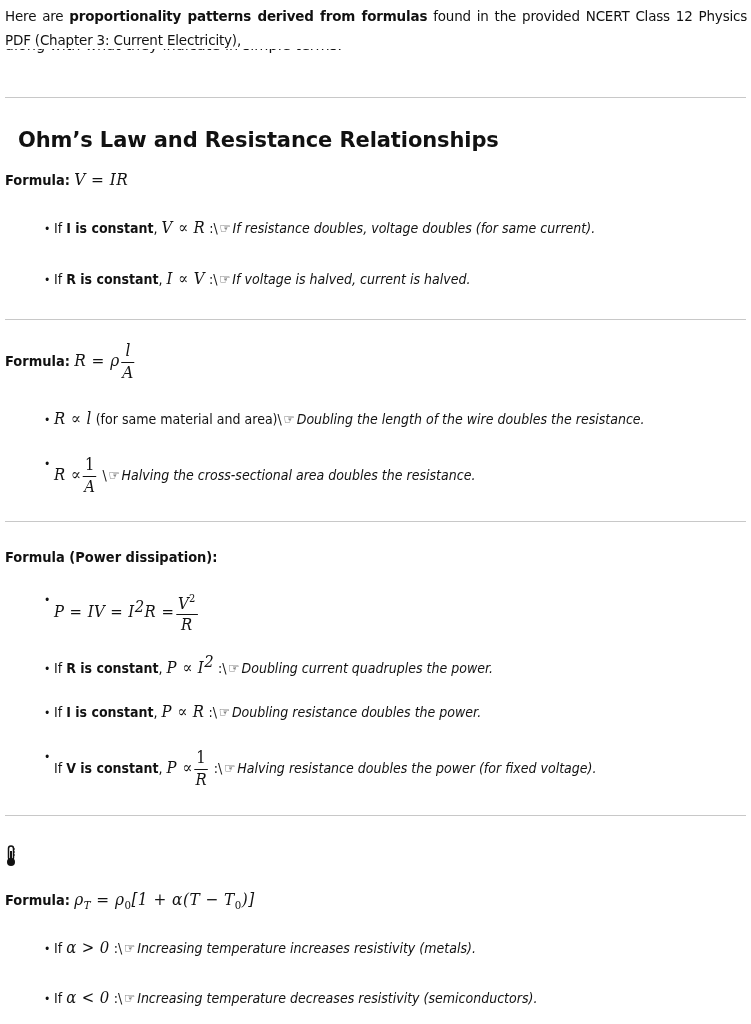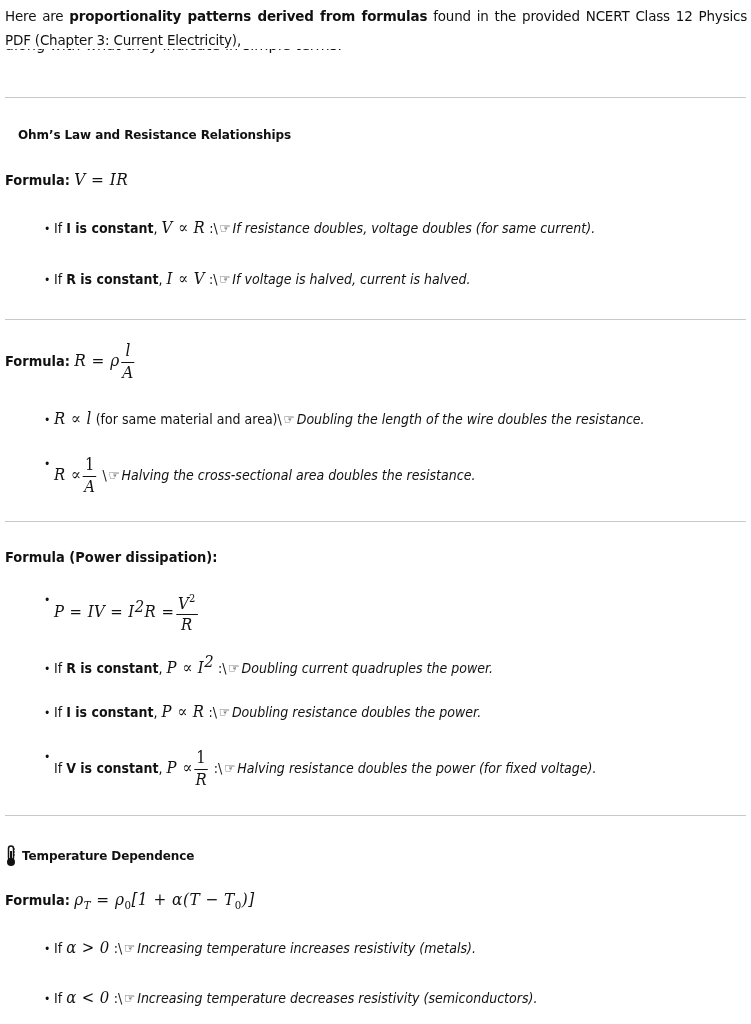--- a/index.html
+++ b/index.html
@@ -18,21 +18,21 @@
   .intro b { font-weight: bold; }
   .clip-line {
     position: absolute; left: 5px; top: 49px; width: 400px; height: 6px; overflow: hidden;
     font-size: 14.5px; color: #111;
   }
   .hr {
     position: absolute; left: 5px; width: 741px; height: 0;
     border-top: 1.5px solid #c8c8c8;
   }
   .h3 {
-    position: absolute; font-weight: bold; font-size: 12px;
+    position: absolute; font-weight: bold; font-size: 21px;
     font-family: "DejaVu Sans", sans-serif; letter-spacing: -0.1px;
   }
   .formula {
     position: absolute; left: 5px; font-size: 14px;
     font-family: "DejaVu Sans", sans-serif;
     transform: scaleX(0.93); transform-origin: left center;
     white-space: nowrap;
   }
   .formula .lbl { font-weight: bold; }
   .math {
@@ -141,21 +141,20 @@
   <span style="display:inline-block; width:14px; height:22px; margin-right:3px;">
     <svg width="12" height="22" viewBox="0 0 12 22">
       <rect x="3.5" y="1" width="5" height="14" rx="2.5" fill="none" stroke="#111" stroke-width="1.5"></rect>
       <circle cx="6" cy="17" r="4" fill="#111"></circle>
       <rect x="5" y="6" width="2" height="10" fill="#111"></rect>
       <line x1="8.5" y1="4" x2="10" y2="4" stroke="#111"></line>
       <line x1="8.5" y1="7" x2="10" y2="7" stroke="#111"></line>
       <line x1="8.5" y1="10" x2="10" y2="10" stroke="#111"></line>
     </svg>
   </span>
-  <span>Temperature Dependence</span>
 </div>
 
 <div class="formula" style="top:890px;">
   <span class="lbl">Formula:</span>
   <span class="math"><span>ρ</span><sub>T</sub><span> = ρ</span><sub class="up">0</sub><span>[1 + α(T − T</span><sub class="up">0</sub><span>)]</span></span>
 </div>
 
 <div class="bullet" style="top:938px;">
   <span class="dot">•</span><span>If </span><span class="math">α &gt; 0</span><span> :\</span><span class="hand">☞</span><span class="desc">Increasing temperature increases resistivity (metals).</span>
 </div>

